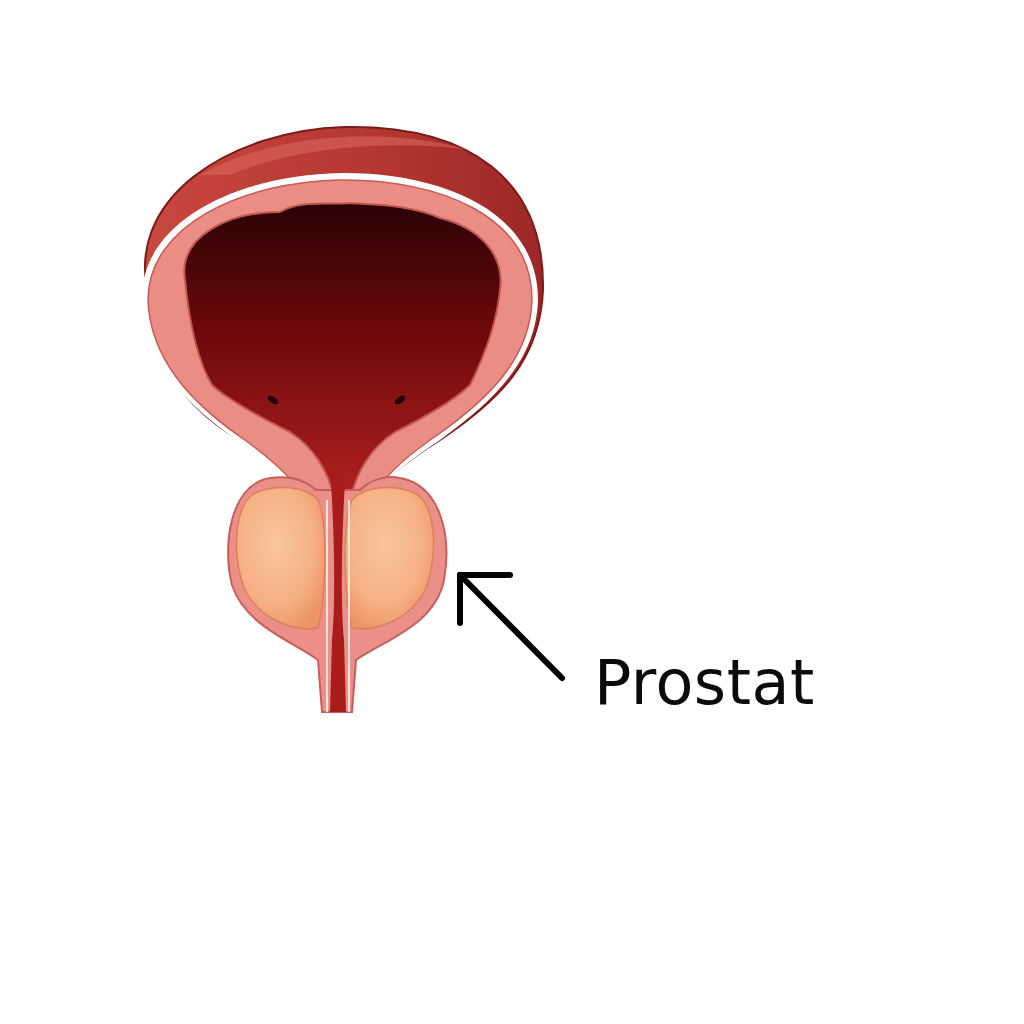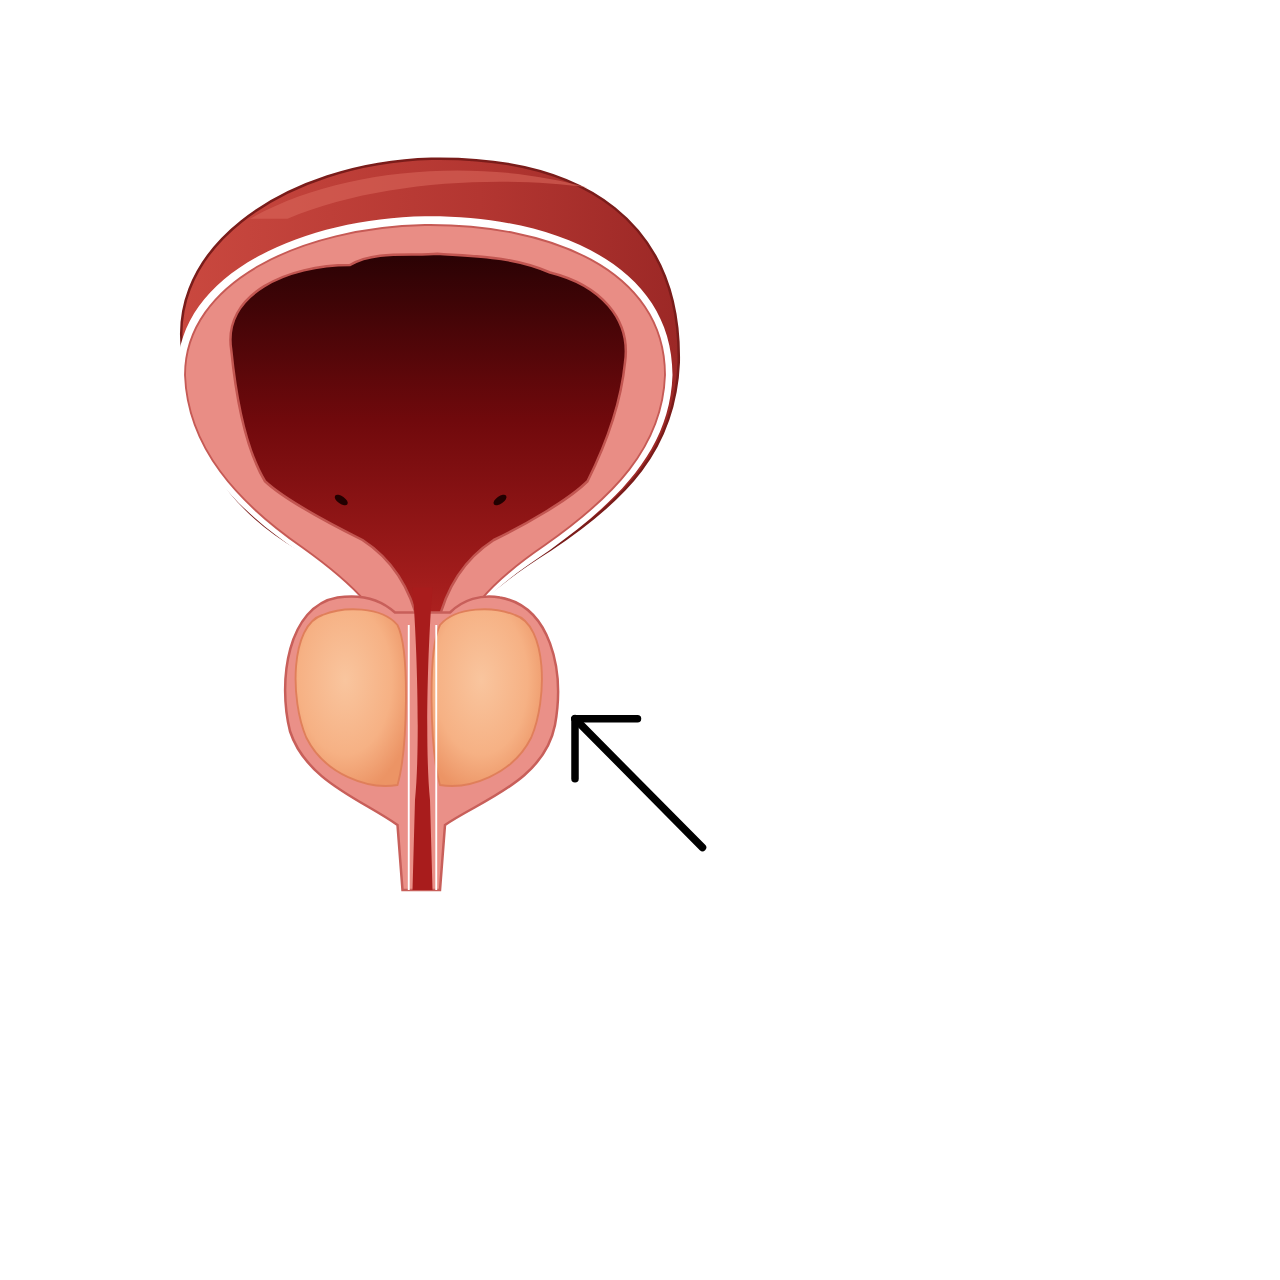--- a/index.html
+++ b/index.html
@@ -63,13 +63,14 @@
       <line x1="349" y1="500" x2="349" y2="712" stroke="#ffffff" stroke-width="1.5"></line>
     </g>
 
     <g stroke="#000000" stroke-width="6" stroke-linecap="round" fill="none">
       <line x1="562" y1="678" x2="460" y2="575"></line>
       <line x1="460" y1="575" x2="510" y2="575"></line>
       <line x1="460" y1="575" x2="460" y2="623"></line>
     </g>
   </svg>
 
+  <div class="label">Prostat</div>
 </div>
 
 </body></html>

